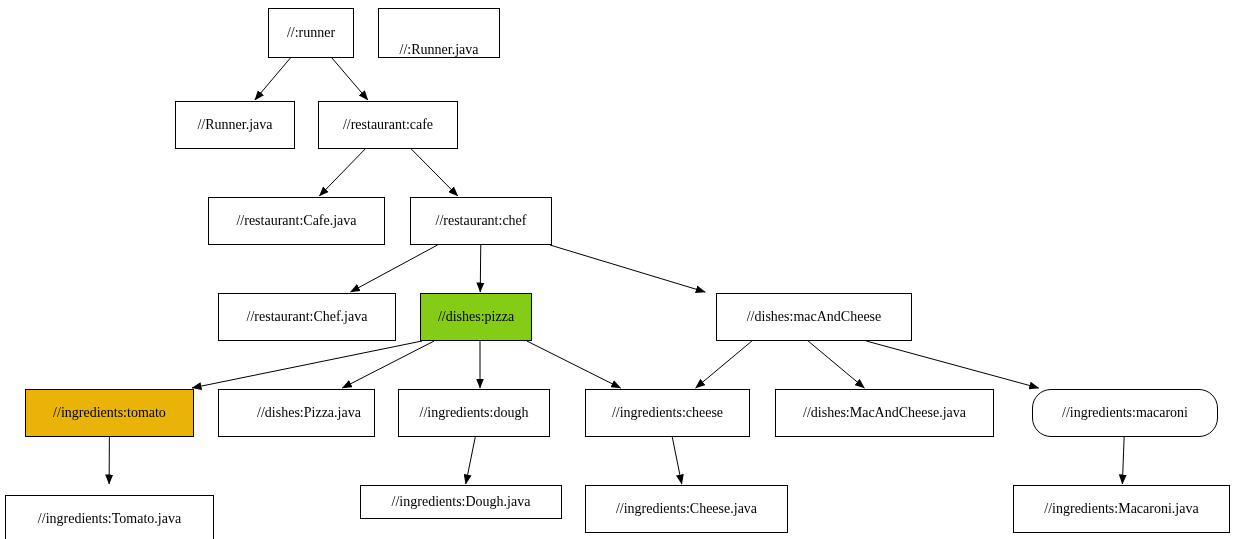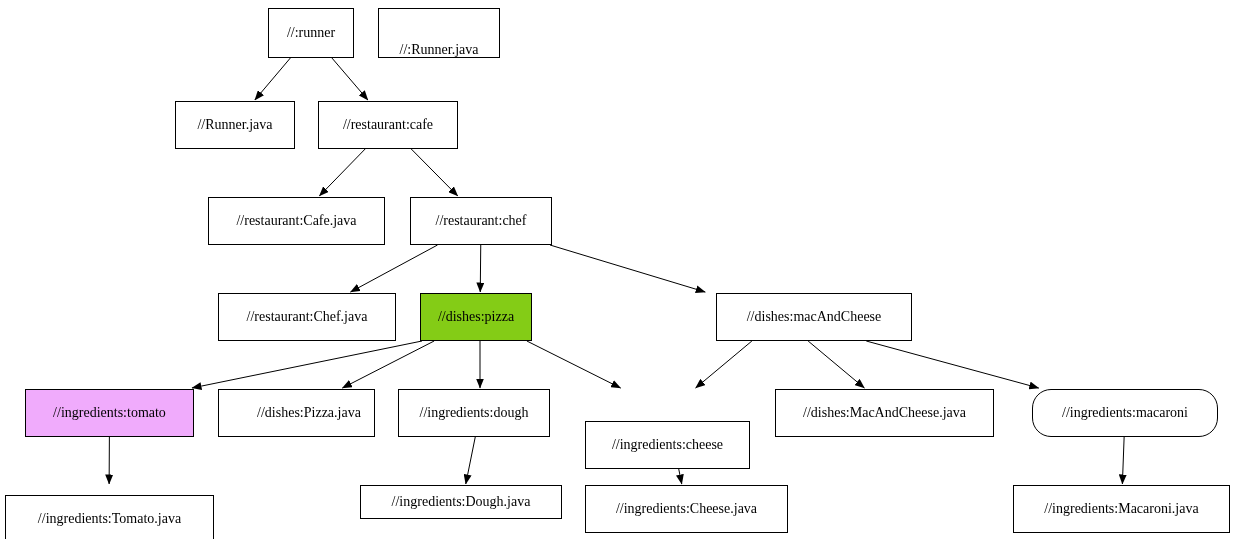--- a/index.html
+++ b/index.html
@@ -82,30 +82,30 @@
       </div>
       <div class="node" style="left: 218px; top: 293px; width: 178px; height: 48px; background: rgb(255, 255, 255); border-color: rgb(0, 0, 0);">
         <span>//restaurant:Chef.java</span>
       </div>
       <div class="node" style="left: 420px; top: 293px; width: 112px; height: 48px; background: #84cc16; border-color: rgb(0, 0, 0);">
         <span>//dishes:pizza</span>
       </div>
       <div class="node" style="left: 682px; top: 293px; width: 196px; height: 48px; background: rgb(255, 255, 255); border-color: rgb(0, 0, 0); margin-left: 34px;">
         <span>//dishes:macAndCheese</span>
       </div>
-      <div class="node" style="left: 25px; top: 389px; width: 169px; height: 48px; background: #f0abfc; border-color: rgb(0, 0, 0);">
+      <div class="node" style="left: 25px; top: 389px; width: 169px; height: 48px; background: #eab308; border-color: rgb(0, 0, 0);">
         <span>//ingredients:tomato</span>
       </div>
       <div class="node" style="left: 218px; top: 389px; width: 157px; height: 48px; background: rgb(255, 255, 255); border-color: rgb(0, 0, 0); padding-left: 25px;">
         <span>//dishes:Pizza.java</span>
       </div>
       <div class="node" style="left: 398px; top: 389px; width: 152px; height: 48px; background: rgb(255, 255, 255); border-color: rgb(0, 0, 0);">
         <span>//ingredients:dough</span>
       </div>
-      <div class="node" style="left: 585px; top: 389px; width: 165px; height: 48px; background: rgb(255, 255, 255); border-color: rgb(0, 0, 0); margin-top: 32px;">
+      <div class="node" style="left: 585px; top: 389px; width: 165px; height: 48px; background: rgb(255, 255, 255); border-color: rgb(0, 0, 0);">
         <span>//ingredients:cheese</span>
       </div>
       <div class="node" style="left: 775px; top: 389px; width: 219px; height: 48px; background: rgb(255, 255, 255); border-color: rgb(0, 0, 0);">
         <span>//dishes:MacAndCheese.java</span>
       </div>
       <div class="node" style="left: 1032px; top: 389px; width: 186px; height: 48px; background: rgb(255, 255, 255); border-color: rgb(0, 0, 0); border-radius: 19px;">
         <span>//ingredients:macaroni</span>
       </div>
       <div class="node" style="left: 5px; top: 495px; width: 209px; height: 48px; background: rgb(255, 255, 255); border-color: rgb(0, 0, 0);">
         <span>//ingredients:Tomato.java</span>

